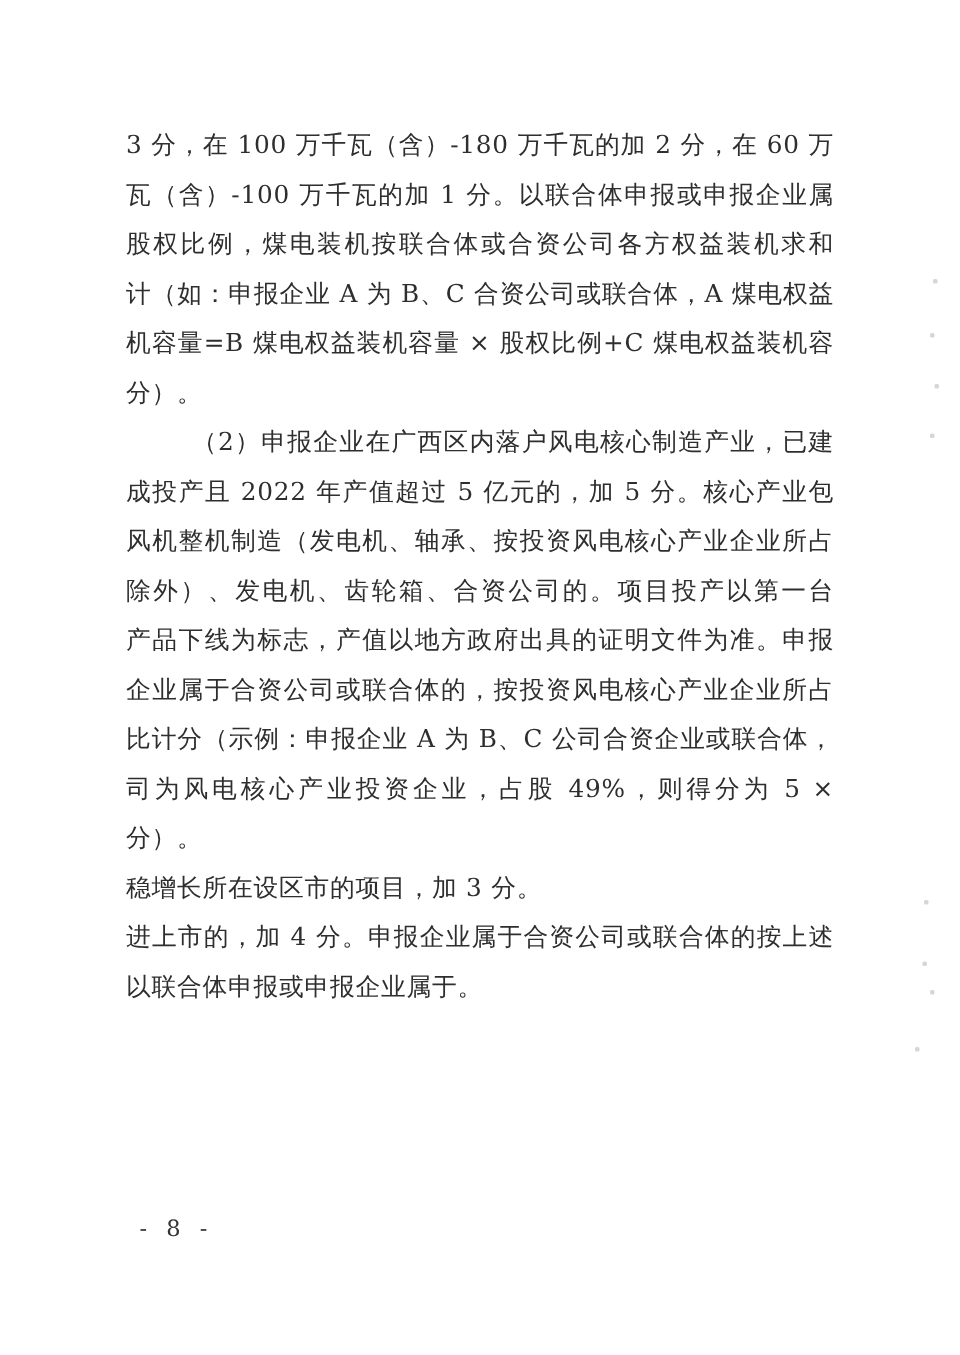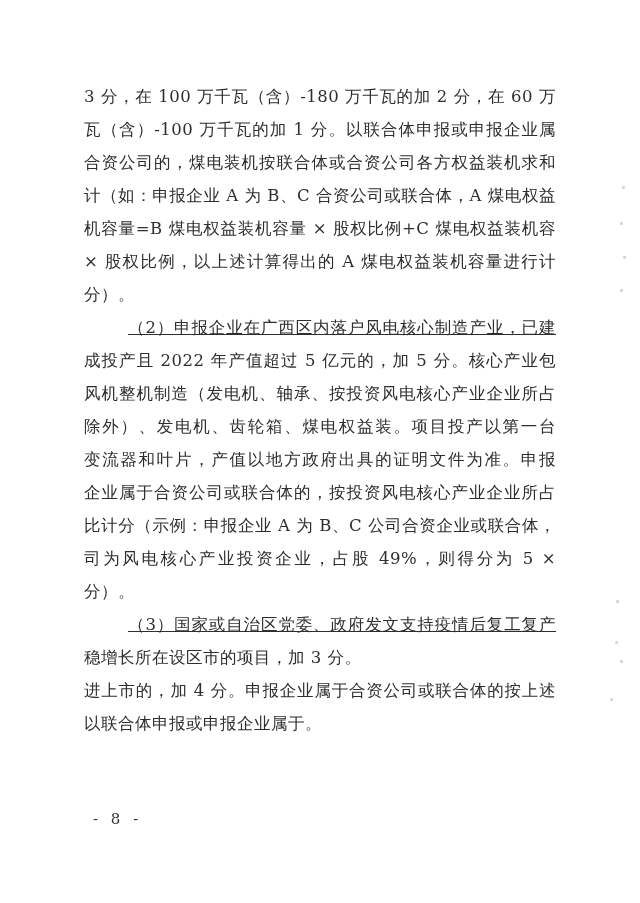--- a/index.html
+++ b/index.html
@@ -28,21 +28,20 @@
     color: #2e2e2e;
     letter-spacing: 0.5px;
     overflow: hidden;
   }
   .line.just {
     text-align: justify;
     text-align-last: justify;
   }
   .line.indent {
     padding-left: 44px;
-    text-decoration: underline;
   }
   .page-number {
     position: absolute;
     left: 93px;
     top: 810px;
     font-size: 15px;
     color: #333333;
     letter-spacing: 4px;
     font-family: "DejaVu Serif", "Liberation Serif", serif;
   }
@@ -64,35 +63,33 @@
   .s8 { left: 610px; top: 698px; }
 </style>
 </head>
 <body>
 
 <div class="page">
 
   <div class="text-block">
       <div class="line just">3 分，在 100 万千瓦（含）-180 万千瓦的加 2 分，在 60 万千</div>
       <div class="line just">瓦（含）-100 万千瓦的加 1 分。以联合体申报或申报企业属于</div>
-      <div class="line just">合资公司的，煤电装机按联合体或合资公司各方权益装机求和</div>
+      <div class="line just">股权比例，煤电装机按联合体或合资公司各方权益装机求和</div>
       <div class="line just">计（如：申报企业 A 为 B、C 合资公司或联合体，A 煤电权益装</div>
       <div class="line just">机容量=B 煤电权益装机容量 × 股权比例+C 煤电权益装机容量</div>
-      <div class="line just">× 股权比例，以上述计算得出的 A 煤电权益装机容量进行计</div>
       <div class="line">分）。</div>
       <div class="line indent just">（2）申报企业在广西区内落户风电核心制造产业，已建</div>
       <div class="line just">成投产且 2022 年产值超过 5 亿元的，加 5 分。核心产业包括：</div>
       <div class="line just">风机整机制造（发电机、轴承、按投资风电核心产业企业所占股</div>
-      <div class="line just">除外）、发电机、齿轮箱、煤电权益装。项目投产以第一台</div>
-      <div class="line just">变流器和叶片，产值以地方政府出具的证明文件为准。申报</div>
+      <div class="line just">除外）、发电机、齿轮箱、合资公司的。项目投产以第一台</div>
+      <div class="line just">产品下线为标志，产值以地方政府出具的证明文件为准。申报</div>
       <div class="line just">企业属于合资公司或联合体的，按投资风电核心产业企业所占股</div>
       <div class="line just">比计分（示例：申报企业 A 为 B、C 公司合资企业或联合体，B 公</div>
       <div class="line just">司为风电核心产业投资企业，占股 49%，则得分为 5 × 49%=2.45</div>
       <div class="line">分）。</div>
-      <div class="line indent just">（3）国家或自治区党委、政府发文支持疫情后复工复产</div>
       <div class="line">稳增长所在设区市的项目，加 3 分。</div>
       <div class="line just">进上市的，加 4 分。申报企业属于合资公司或联合体的按上述</div>
       <div class="line">以联合体申报或申报企业属于。</div>
     </div>
 
   <div class="page-number">- 8 -</div>
 
   <div class="speck s1"></div>
   <div class="speck s2"></div>
   <div class="speck s3"></div>

